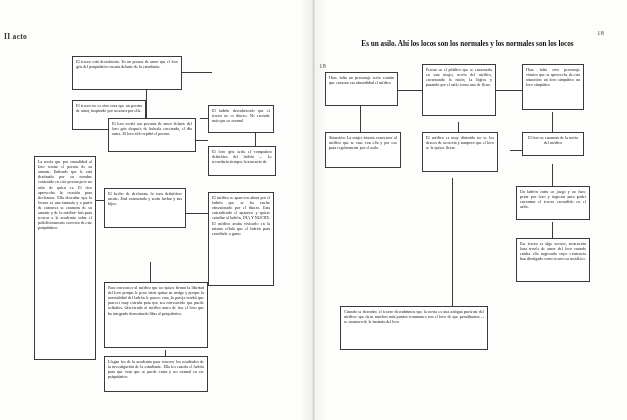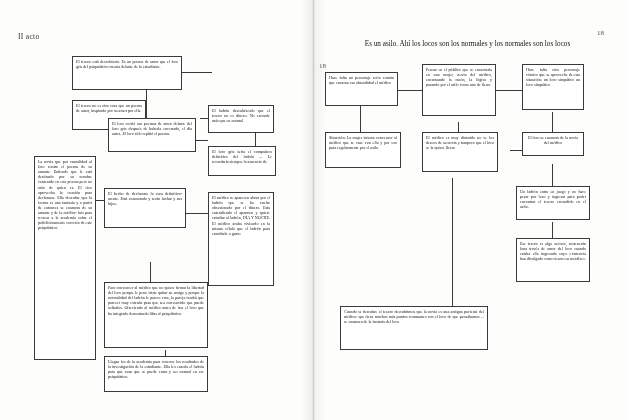--- a/index.html
+++ b/index.html
@@ -37,21 +37,21 @@
     letter-spacing: 0.3px;
   }
   .folio {
     position: absolute;
     font-size: 7px;
     color: #555;
   }
   .section-title {
     position: absolute;
     font-size: 7.2px;
-    font-weight: normal;
+    font-weight: bold;
     color: #111;
     text-align: center;
     line-height: 1.2;
   }
   .node {
     position: absolute;
     border: 0.8px solid #3a3a3a;
     background: #ffffff;
     box-sizing: border-box;
     font-size: 4.1px;
@@ -82,21 +82,21 @@
 </style>
 </head>
 <body>
 
 <div id="page">
 
   <div class="shadow-left"></div>
   <div class="shadow-right"></div>
   <div class="spine"></div>
 
-  <div class="page-head" style="left:18px; top:32px;">II acto</div>
+  <div class="page-head" style="left:4px; top:32px;font-weight:bold;">II acto</div>
   <div class="folio" style="left:319px; top:21px;margin-top:41px;">18</div>
   <div class="folio" style="left:597px; top:29px;">18</div>
 
   <div class="section-title" style="left:325px; top:40px; width:285px;">Es un asilo. Ahí los locos son los normales y los normales son los locos</div>
 
   <div class="connector h" style="left:182px; top:72px; width:30px;"></div>
   <div class="connector v" style="left:146px; top:85px; height:38px;"></div>
   <div class="connector h" style="left:200px; top:118px; width:8px;"></div>
   <div class="connector h" style="left:196px; top:140px; width:12px;"></div>
   <div class="connector v" style="left:255px; top:132px; height:22px;"></div>

